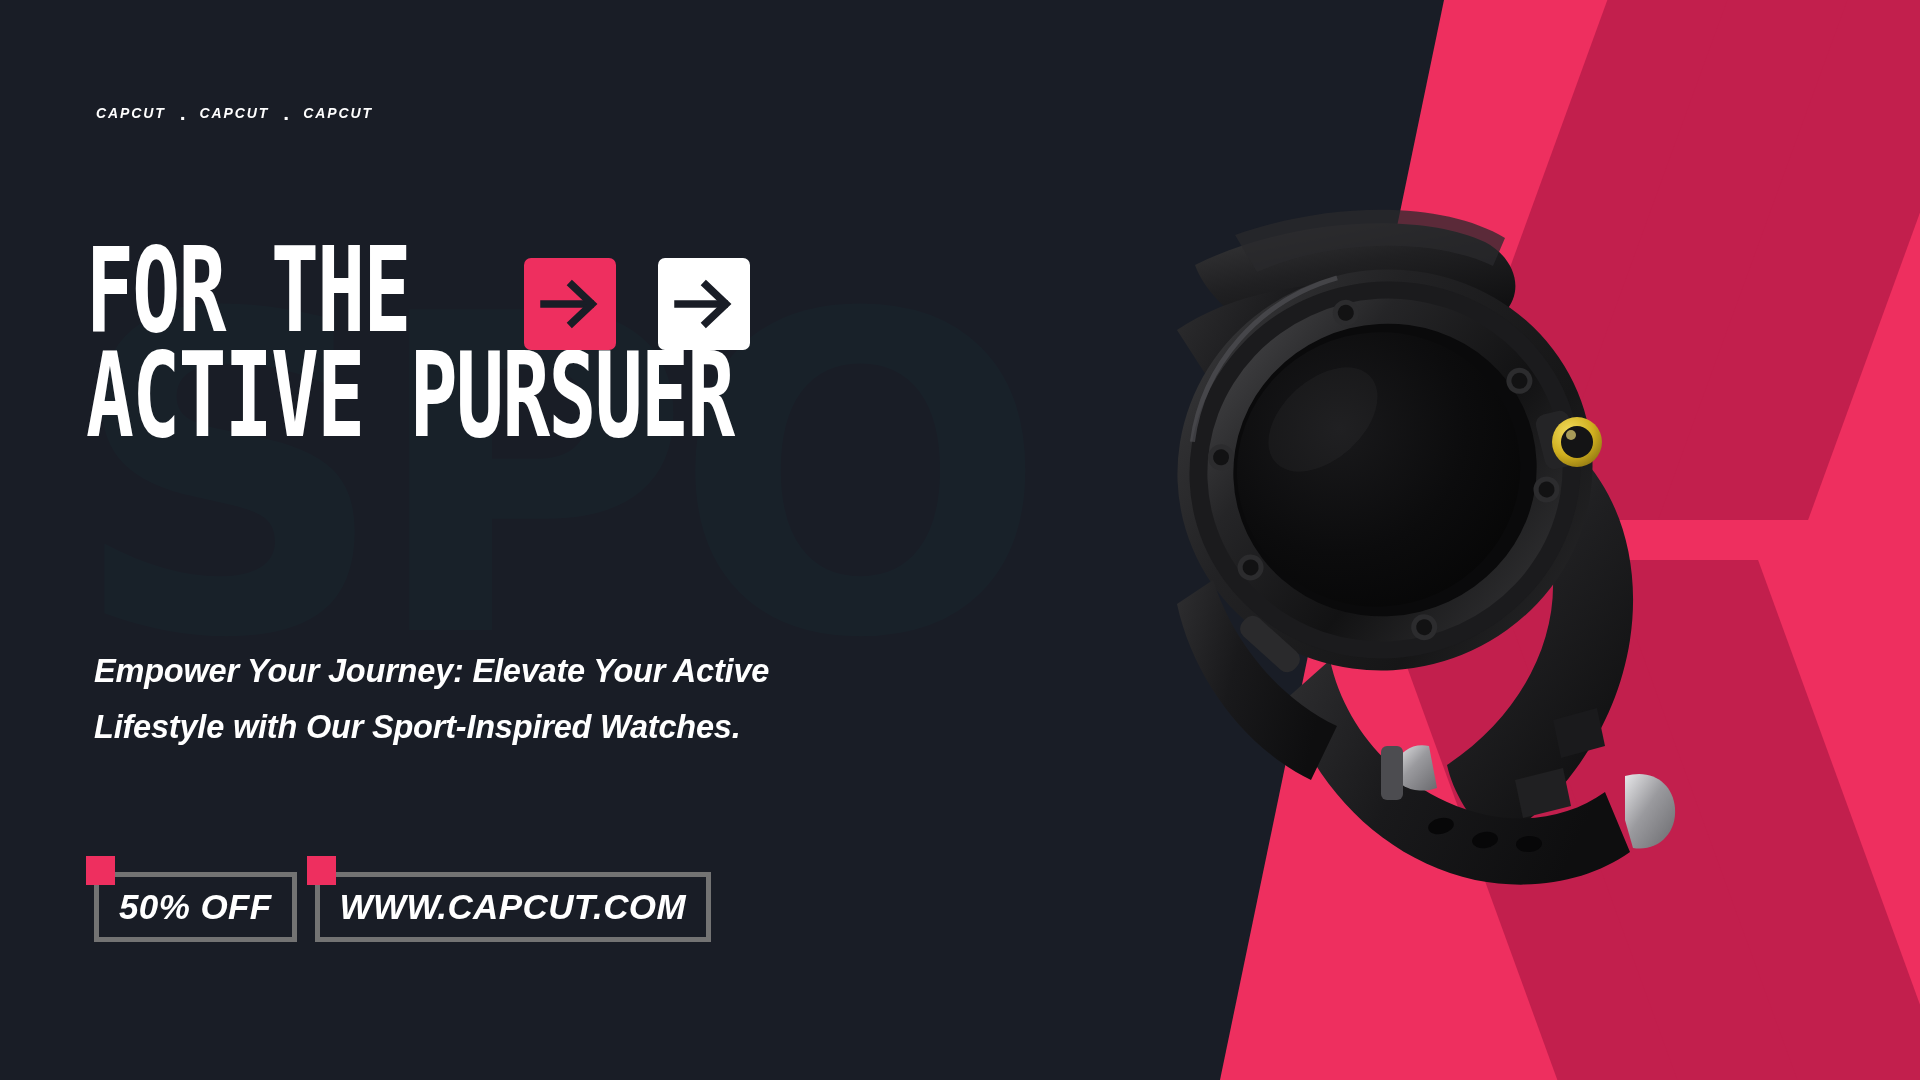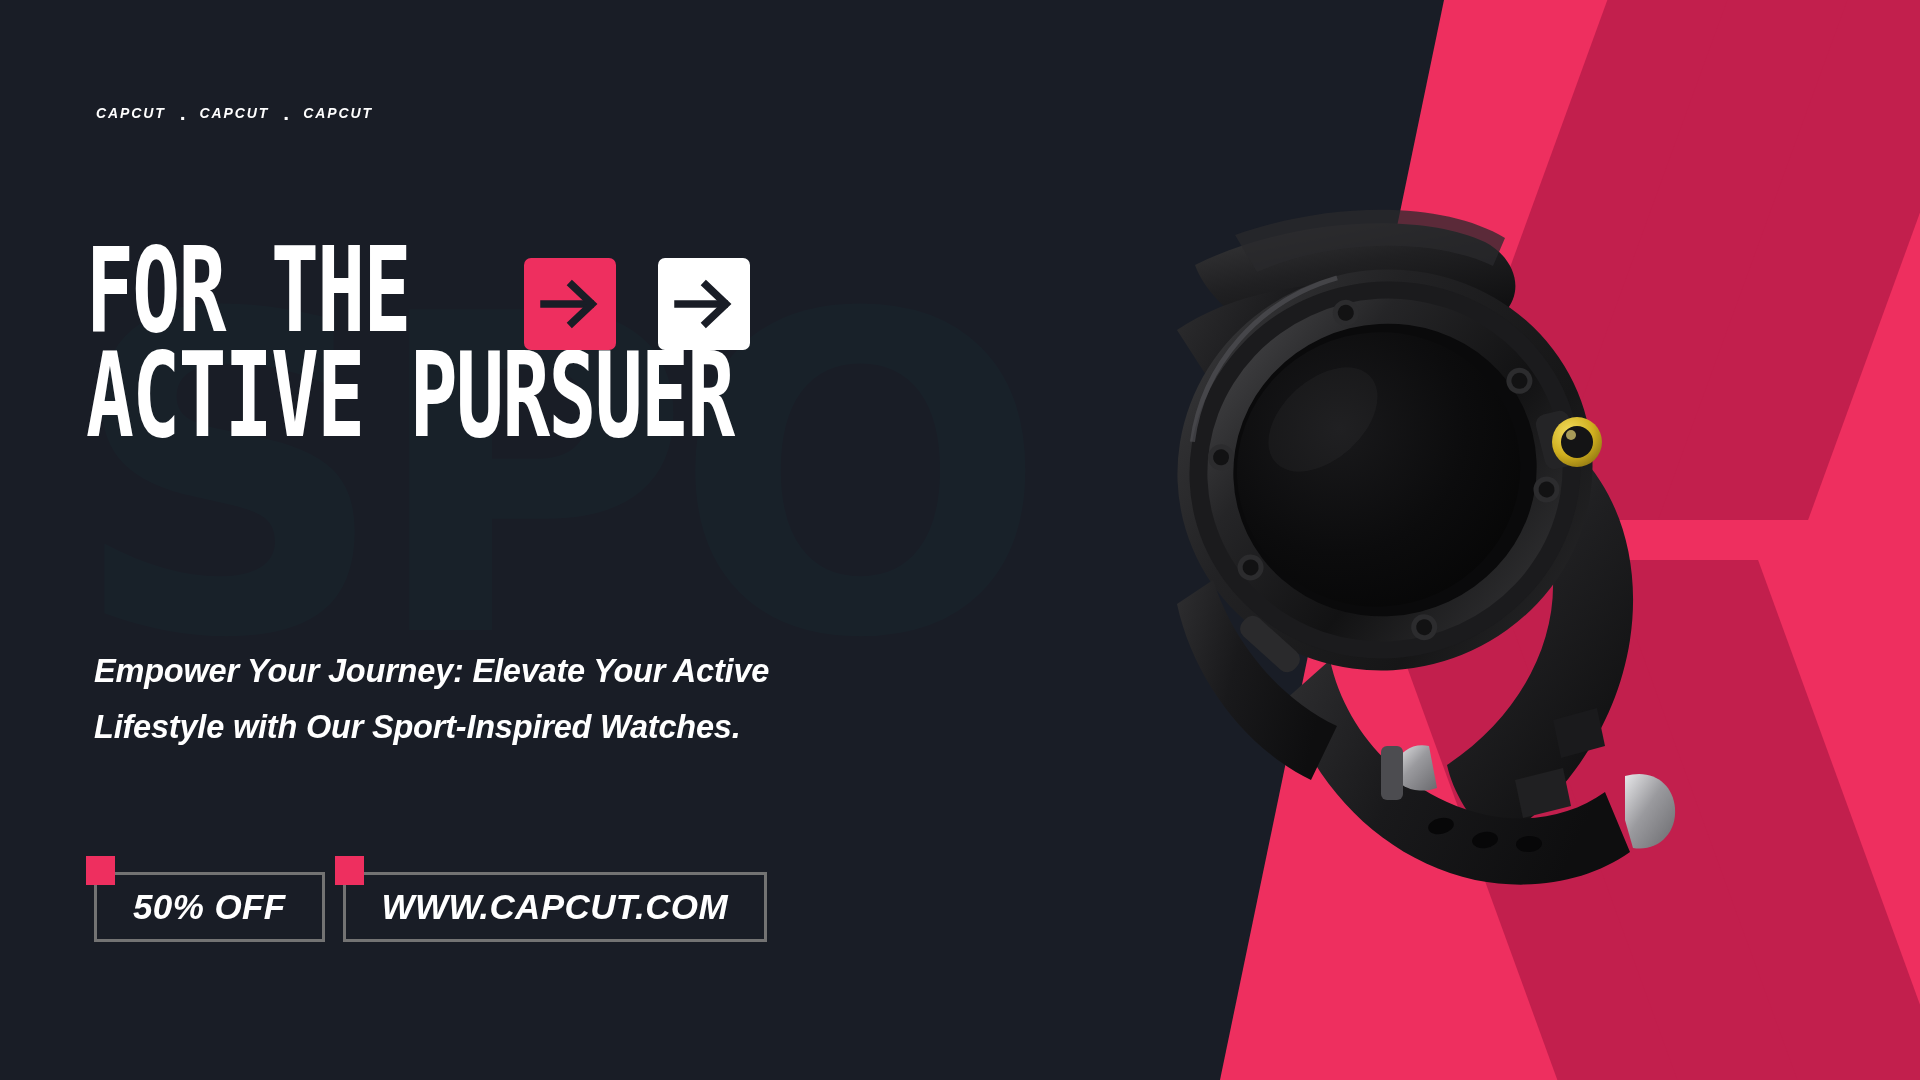--- a/index.html
+++ b/index.html
@@ -135,26 +135,26 @@
 
   
   .badges {
     position:absolute;
     left:94px; top:872px;
     display:flex;
     gap:18px;
   }
   .badge-wrap { position:relative; }
   .badge {
-    border:3px solid #737373;
+    border:5px solid #737373;
     height:70px;
     display:flex;
     align-items:center;
     justify-content:center;
-    padding:0 36px;
+    padding:0 20px;
   }
   .badge-text {
     color:#ffffff;
     font-family:"Liberation Sans", sans-serif;
     font-weight:bold;
     font-style:italic;
     font-size:35px;
     letter-spacing:0.4px;
     white-space:nowrap;
   }

